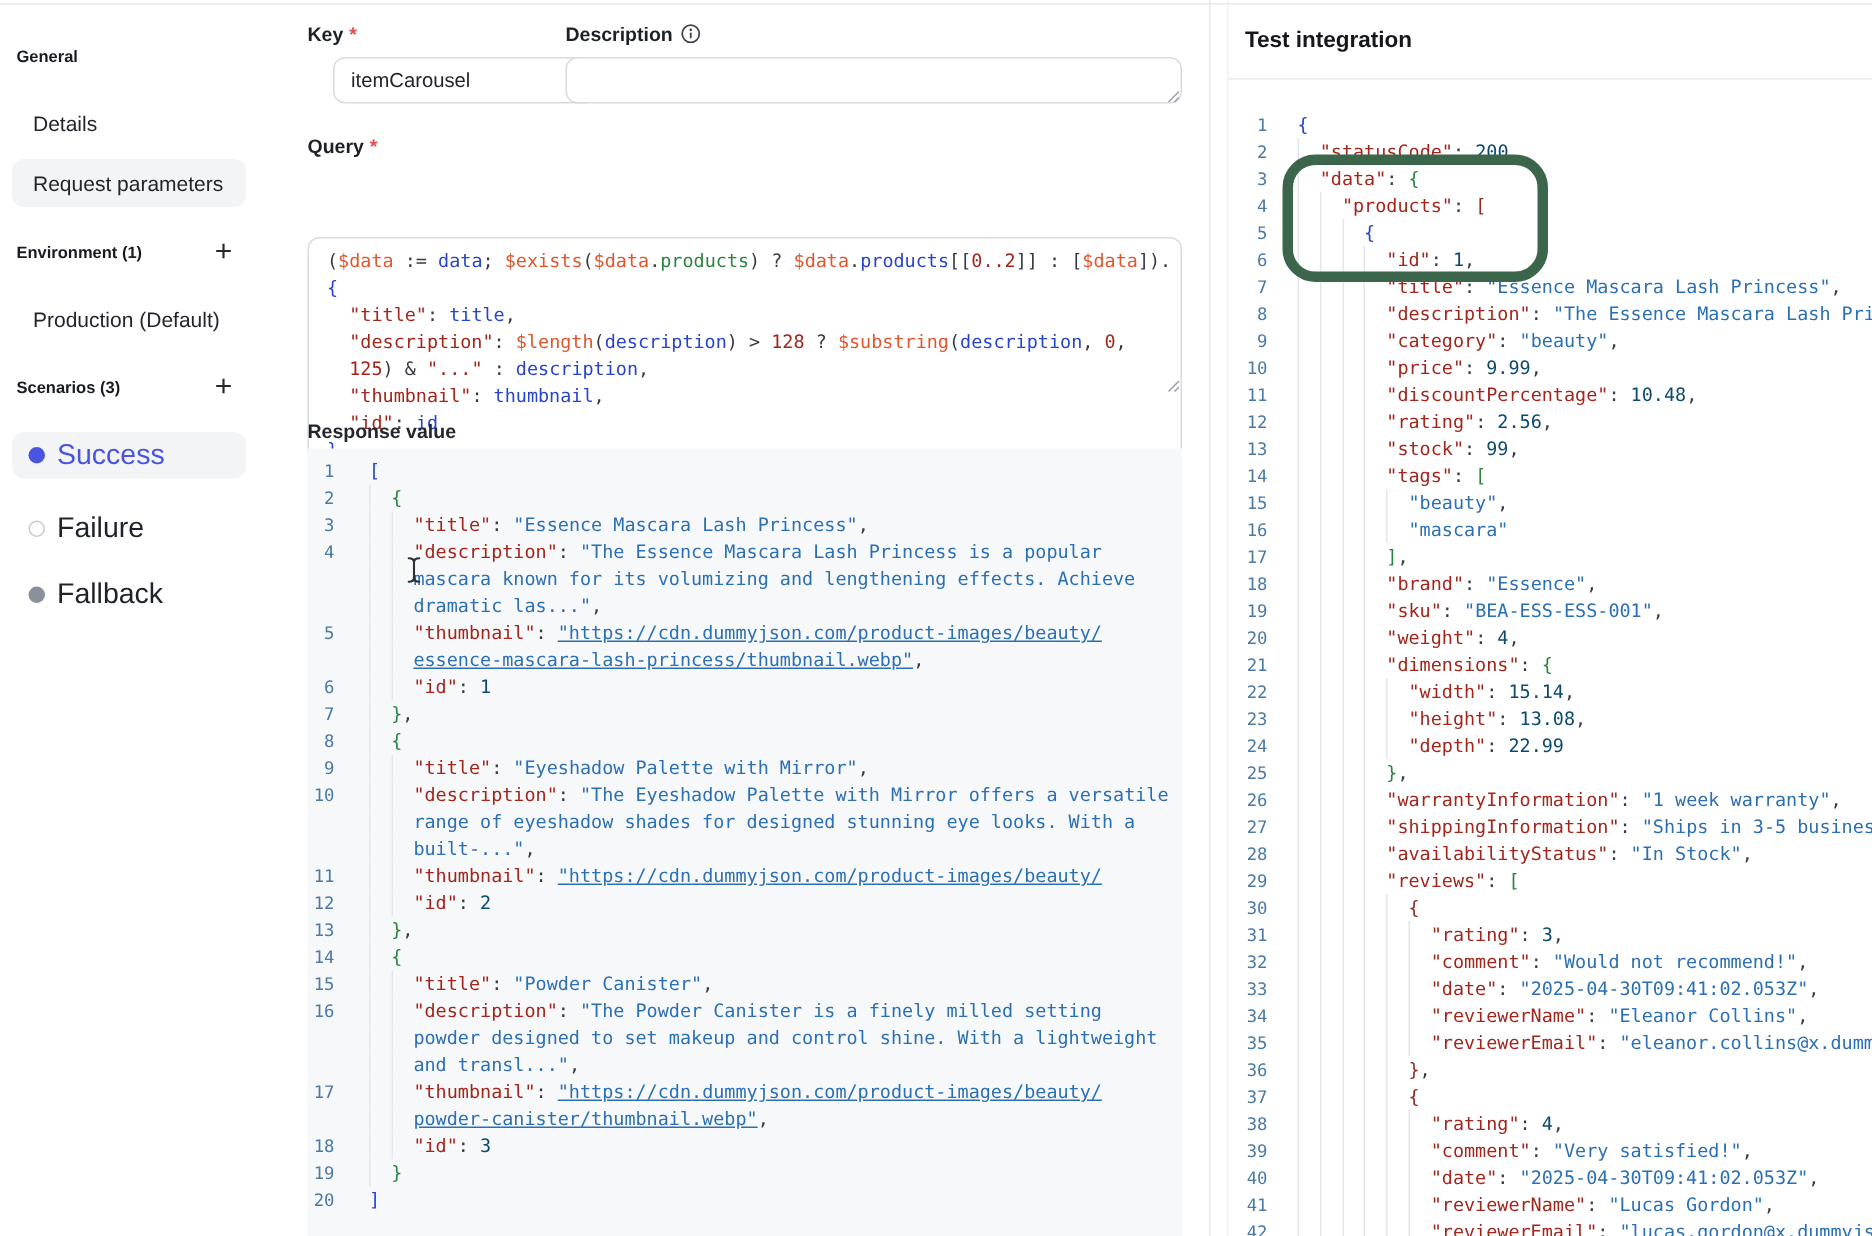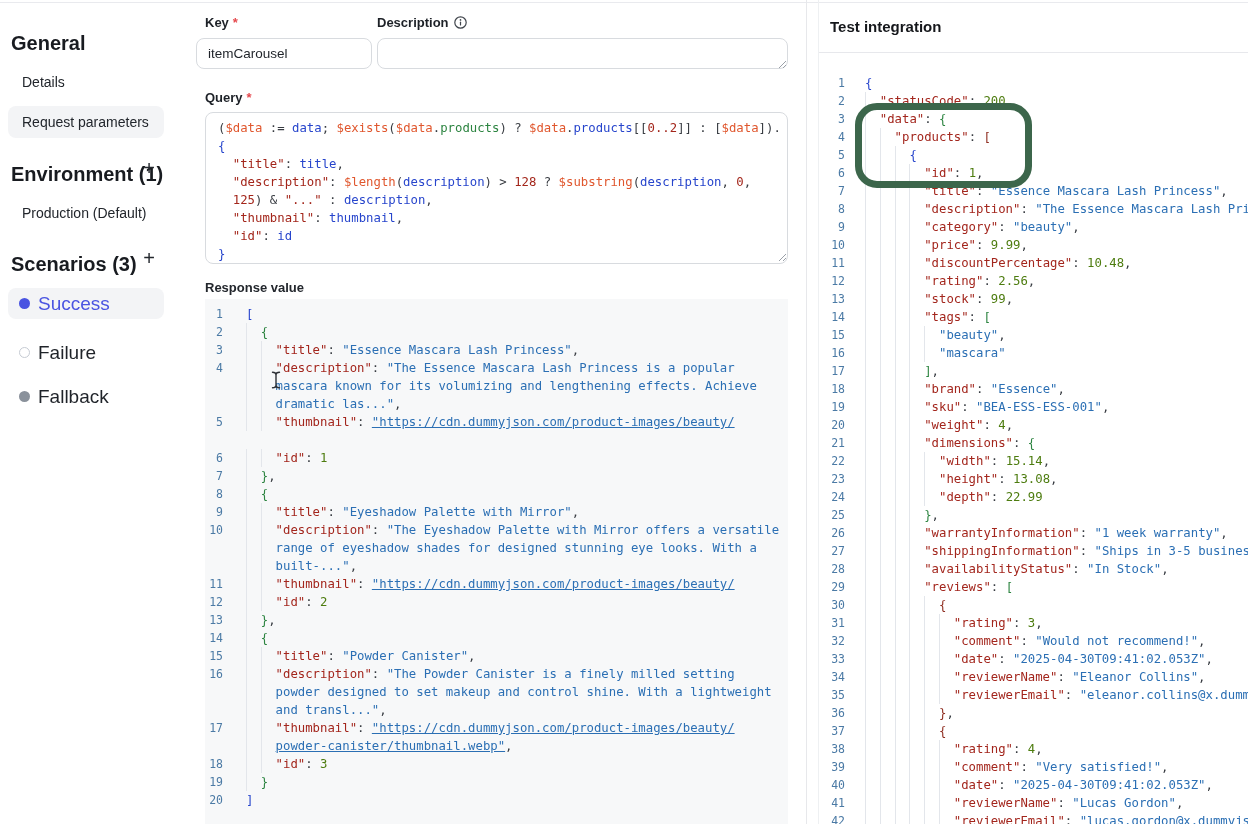--- a/index.html
+++ b/index.html
@@ -4,21 +4,21 @@
 <style>
   * { margin:0; padding:0; box-sizing:border-box; }
   html,body { width:1248px; height:824px; background:#ffffff; overflow:hidden;
     font-family:"Liberation Sans", sans-serif; color:#1f2329; }
 
   
   .topline { position:absolute; left:0; top:2px; width:1248px; height:1px; background:#e9eaee; }
 
   
   .sidebar { position:absolute; left:0; top:0; width:196px; height:824px; }
-  .side-header { position:absolute; left:11px; font-size:20px; font-weight:700; color:#181b20; }
+  .side-header { position:absolute; left:11px; font-size:11px; font-weight:700; color:#181b20; }
   .side-item { position:absolute; left:8px; width:156px; height:32px; display:flex; align-items:center;
     padding-left:14px; font-size:14px; color:#22262c; border-radius:8px; cursor:pointer; }
   .side-item.sel { background:#f3f4f6; }
   .plus-btn { position:absolute; left:138px; width:22px; height:22px; display:flex; align-items:center;
     justify-content:center; font-size:20px; font-weight:300; color:#23272d; cursor:pointer; }
   .scen { position:absolute; left:8px; width:156px; height:31px; display:flex; align-items:center;
     padding-left:11px; font-size:19px; border-radius:8px; cursor:pointer; gap:8px; }
   .scen.sel { background:#f3f4f6; }
   .dot { width:11px; height:11px; border-radius:50%; flex:0 0 auto; }
   .dot.blue { background:var(--accent,#4a54e1); }
@@ -29,41 +29,41 @@
   
   .middle { position:absolute; left:196px; top:0; width:610px; height:824px; }
   .flabel { position:absolute; font-size:13px; font-weight:700; color:#1d2127; display:flex; align-items:center; }
   .flabel .req { color:#e5484d; margin-left:4px; font-weight:700; }
   .flabel.normal { font-weight:700; color:#23272d; }
   .tinput { position:absolute; border:1px solid #d8dbdf; border-radius:8px; background:#fff;
     font-family:"Liberation Sans", sans-serif; font-size:13.5px; color:#1f2329; padding:0 11px; outline:none; }
   textarea.tinput { resize:none; padding-top:6px; }
   .resize-h { position:absolute; pointer-events:none; }
 
-  .codebox { position:absolute; border:1px solid #d8dbdf; border-radius:8px; background:#fff; overflow:hidden; }
+  .codebox { position:absolute; border:1px solid #d8dbdf; border-radius:8px; background:#fff; overflow:hidden;margin-top:46px; }
 
   
   .mono, .crow { font-family:"DejaVu Sans Mono", monospace; font-size:12.3px; line-height:18px; }
   .crow { height:18px; white-space:pre; display:flex; overflow:hidden; }
   .crow .ln { flex:0 0 auto; text-align:right; color:#4b7aa5; font-size:11.5px; }
   .crow .lc { white-space:pre; }
   .gd { display:inline-block; width:2ch; height:18px; border-left:1px solid #e3e6eb; vertical-align:top; }
 
   .editor { position:absolute; overflow:hidden; }
   .editor.resp { background:#f7f8f9; }
   .resp .crow .ln { width:18px; }
   .resp .crow .lc { padding-left:23px; }
   .rt .crow .ln { width:15px; }
   .rt .crow .lc { padding-left:20px; }
 
   
   .tk-key { color:#a3261d; }
   .tk-str { color:#2b6fb4; }
   .tk-lnk { color:#2b6fb4; text-decoration:underline; }
-  .tk-num { color:#4d7c0f; }
+  .tk-num { color:#0c4a6e; }
   .tk-b0 { color:#2745cc; }
   .tk-b1 { color:#2c8440; }
   .tk-b2 { color:#8f2d20; }
   .tk-def { color:#383c42; }
   
   .q-p { color:#383c42; }
   .q-v { color:#e0572e; }
   .q-i { color:#2745cc; }
   .q-s { color:#a3261b; }
   .q-n { color:#a3261b; }
@@ -125,21 +125,21 @@
     <span class="scen-label">Fallback</span>
   </div>
 </aside>
 
 <section class="middle">
 
   <div class="flabel" style="left:9px; top:15px">
     <span>Key</span>
       <span class="req">*</span>
   </div>
-  <input class="tinput" style="left: 0; top: 38px; width: 176px; height: 31px;" value="itemCarousel">
+  <input class="tinput" style="left: 26px; top: 38px; width: 176px; height: 31px;" value="itemCarousel">
 
   <div class="flabel" style="left:181px; top:15px">
     <span>Description</span>
     <svg width="13" height="13" viewBox="0 0 13 13" style="margin-left:5px">
       <circle cx="6.5" cy="6.5" r="5.7" fill="none" stroke="#41464d" stroke-width="1.2"></circle>
       <circle cx="6.5" cy="3.9" r="0.85" fill="#41464d"></circle>
       <rect x="5.9" y="5.6" width="1.2" height="4" rx="0.6" fill="#41464d"></rect>
     </svg>
   </div>
   <textarea class="tinput" style="left: 181px; top: 38px; width: 411px; height: 31px;"></textarea>
@@ -169,21 +169,21 @@
     <span>Response value</span>
   </div>
   <div class="editor resp" style="left:9px; top:299px; width:583px; height:525px; padding-top:6px" id="response-editor">
       <div class="crow"><span class="ln">1</span><span class="lc"><span class="tk-b0">[</span></span></div>
       <div class="crow"><span class="ln">2</span><span class="lc"><span class="gd"></span><span class="tk-b1">{</span></span></div>
       <div class="crow"><span class="ln">3</span><span class="lc"><span class="gd"></span><span class="gd"></span><span class="tk-key">"title"</span><span class="tk-def">: </span><span class="tk-str">"Essence Mascara Lash Princess"</span><span class="tk-def">,</span></span></div>
       <div class="crow"><span class="ln">4</span><span class="lc"><span class="gd"></span><span class="gd"></span><span class="tk-key">"description"</span><span class="tk-def">: </span><span class="tk-str">"The Essence Mascara Lash Princess is a popular</span></span></div>
       <div class="crow"><span class="ln"></span><span class="lc"><span class="gd"></span><span class="gd"></span><span class="tk-str">mascara known for its volumizing and lengthening effects. Achieve</span></span></div>
       <div class="crow"><span class="ln"></span><span class="lc"><span class="gd"></span><span class="gd"></span><span class="tk-str">dramatic las..."</span><span class="tk-def">,</span></span></div>
       <div class="crow"><span class="ln">5</span><span class="lc"><span class="gd"></span><span class="gd"></span><span class="tk-key">"thumbnail"</span><span class="tk-def">: </span><span class="tk-lnk">"https://cdn.dummyjson.com/product-images/beauty/</span></span></div>
-      <div class="crow"><span class="ln"></span></div>
+      <div class="crow"><span class="ln"></span><span class="lc"><span class="gd"></span><span class="gd"></span><span class="tk-lnk">essence-mascara-lash-princess/thumbnail.webp"</span><span class="tk-def">,</span></span></div>
       <div class="crow"><span class="ln">6</span><span class="lc"><span class="gd"></span><span class="gd"></span><span class="tk-key">"id"</span><span class="tk-def">: </span><span class="tk-num">1</span></span></div>
       <div class="crow"><span class="ln">7</span><span class="lc"><span class="gd"></span><span class="tk-b1">}</span><span class="tk-def">,</span></span></div>
       <div class="crow"><span class="ln">8</span><span class="lc"><span class="gd"></span><span class="tk-b1">{</span></span></div>
       <div class="crow"><span class="ln">9</span><span class="lc"><span class="gd"></span><span class="gd"></span><span class="tk-key">"title"</span><span class="tk-def">: </span><span class="tk-str">"Eyeshadow Palette with Mirror"</span><span class="tk-def">,</span></span></div>
       <div class="crow"><span class="ln">10</span><span class="lc"><span class="gd"></span><span class="gd"></span><span class="tk-key">"description"</span><span class="tk-def">: </span><span class="tk-str">"The Eyeshadow Palette with Mirror offers a versatile</span></span></div>
       <div class="crow"><span class="ln"></span><span class="lc"><span class="gd"></span><span class="gd"></span><span class="tk-str">range of eyeshadow shades for designed stunning eye looks. With a</span></span></div>
       <div class="crow"><span class="ln"></span><span class="lc"><span class="gd"></span><span class="gd"></span><span class="tk-str">built-..."</span><span class="tk-def">,</span></span></div>
       <div class="crow"><span class="ln">11</span><span class="lc"><span class="gd"></span><span class="gd"></span><span class="tk-key">"thumbnail"</span><span class="tk-def">: </span><span class="tk-lnk">"https://cdn.dummyjson.com/product-images/beauty/</span></span></div>
       <div class="crow"><span class="ln">12</span><span class="lc"><span class="gd"></span><span class="gd"></span><span class="tk-key">"id"</span><span class="tk-def">: </span><span class="tk-num">2</span></span></div>
       <div class="crow"><span class="ln">13</span><span class="lc"><span class="gd"></span><span class="tk-b1">}</span><span class="tk-def">,</span></span></div>

